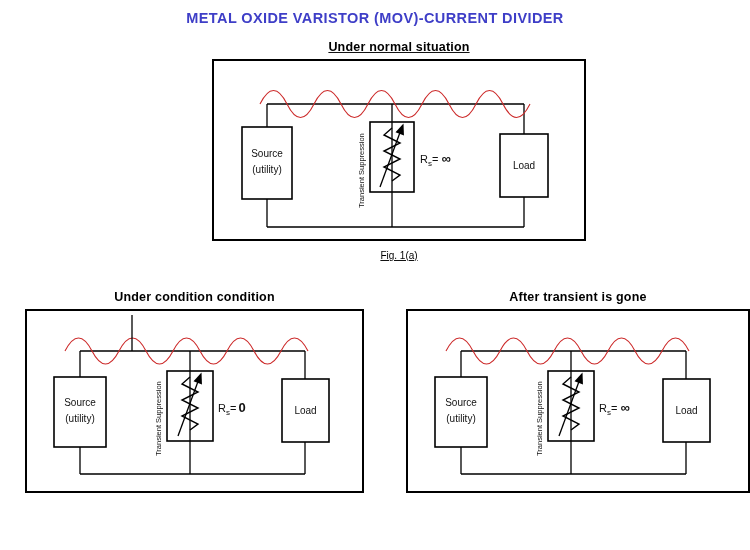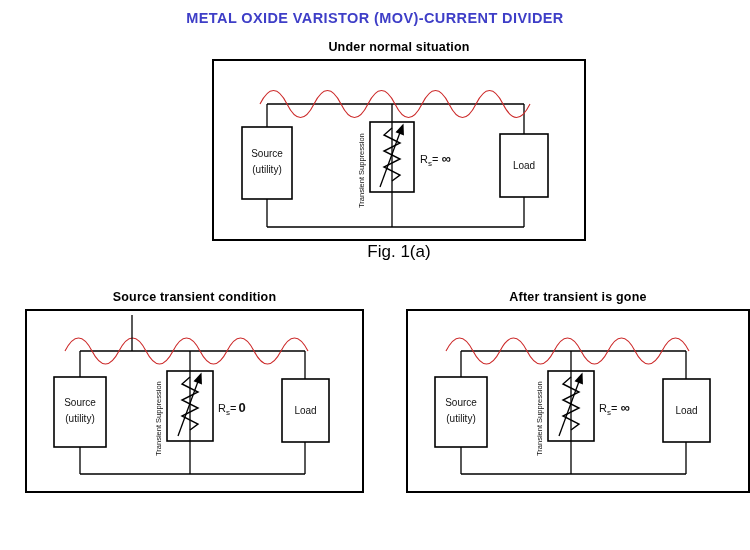--- a/index.html
+++ b/index.html
@@ -11,21 +11,21 @@
     position:absolute;top:10px;left:0;width:750px;text-align:center;
     font-size:14.5px;font-weight:bold;letter-spacing:.4px;
     color:var(--color-title,#3e3ec7);
   }
   .figure{position:absolute;}
   .fig-title{
     text-align:center;font-size:12.5px;font-weight:bold;letter-spacing:.2px;
     margin-bottom:5px;color:#000;
   }
   .fig-caption{
-    text-align:center;font-size:17px;margin-top:1px;color:#000;
+    text-align:center;font-size:10px;margin-top:9px;color:#000;
   }
   svg.circuit{display:block;margin:0 auto;border:2px solid #000;background:#fff;}
   .wave{fill:none;stroke:var(--color-wave,#cc2a2a);stroke-width:1.1;}
   .wire{fill:none;stroke:var(--color-wire,#000);stroke-width:1.3;}
   .box{fill:none;stroke:#000;stroke-width:1.6;}
   .zig{fill:none;stroke:#000;stroke-width:1.4;stroke-linejoin:miter;}
   .arrowhead{fill:#000;stroke:none;}
   text{fill:#111;font-family:"Liberation Sans","DejaVu Sans",sans-serif;}
   .t-box{font-size:10px;text-anchor:middle;}
   .t-ts{font-size:7.5px;text-anchor:start;}
@@ -33,42 +33,42 @@
   .rs-sub{font-size:8px;}
   .rs-val{font-size:13px;font-weight:bold;}
 </style>
 </head>
 <body>
 
 <div class="page">
 
   <div class="page-title">METAL OXIDE VARISTOR (MOV)-CURRENT DIVIDER</div>
 
-  <div class="figure" style="left:212px;top:40px;width:374px;">
+  <div class="figure" style="left:212px;top:40px;width:374px;text-decoration:underline;">
     <div class="fig-title">Under normal situation</div>
     <svg class="circuit" width="370" height="178" viewBox="0 0 370 178">
       <path class="wire" d="M53,43 H310 M53,166 H310 M53,43 V66 M53,138 V166 M310,43 V73 M310,136 V166 M178,43 V166"></path>
       <path class="wave" d="M46,43 q13.5,-27 27,0 t27,0 t27,0 t27,0 t27,0 t27,0 t27,0 t27,0 t27,0 t27,0"></path>
       <rect class="box" x="28" y="66" width="50" height="72"></rect>
       <rect class="box" x="156" y="61" width="44" height="70"></rect>
       <rect class="box" x="286" y="73" width="48" height="63"></rect>
       <polyline class="zig" points="178,67 170,74 186,82 170,90 186,98 170,106 186,114 178,120"></polyline>
       <line class="wire" x1="166" y1="126" x2="188" y2="66"></line>
       <polygon class="arrowhead" points="0,0 -4.5,11 4.5,11" transform="translate(189.5,62.5) rotate(20)"></polygon>
       <text class="t-box" x="53" y="96">Source</text>
       <text class="t-box" x="53" y="112">(utility)</text>
       <text class="t-ts" transform="translate(150,147) rotate(-90)">Transient Suppression</text>
       <text class="t-rs" x="206" y="102"><tspan>R</tspan><tspan class="rs-sub" dy="3">s</tspan><tspan dy="-3">=</tspan><tspan class="rs-val" dx="3">∞</tspan></text>
       <text class="t-box" x="310" y="108">Load</text>
     </svg>
     <div class="fig-caption">Fig. 1(a)</div>
   </div>
 
   <div class="figure" style="left:25px;top:290px;width:339px;">
-    <div class="fig-title">Source transient condition</div>
+    <div class="fig-title">Under condition condition</div>
     <svg class="circuit" width="335" height="180" viewBox="0 0 335 180">
       <path class="wire" d="M53,40 H278 M53,163 H278 M53,40 V66 M53,136 V163 M278,40 V68 M278,131 V163 M163,40 V163"></path>
       <path class="wave" d="M38,40 q13.5,-26 27,0 t27,0 t27,0 t27,0 t27,0 t27,0 t27,0 t27,0 t27,0"></path>
       <line class="wire" x1="105" y1="4" x2="105" y2="40"></line>
       <rect class="box" x="27" y="66" width="52" height="70"></rect>
       <rect class="box" x="140" y="60" width="46" height="70"></rect>
       <rect class="box" x="255" y="68" width="47" height="63"></rect>
       <polyline class="zig" points="163,66 155,73 171,81 155,89 171,97 155,105 171,113 163,119"></polyline>
       <line class="wire" x1="151" y1="125" x2="173" y2="65"></line>
       <polygon class="arrowhead" points="0,0 -4.5,11 4.5,11" transform="translate(174.5,61.5) rotate(20)"></polygon>

